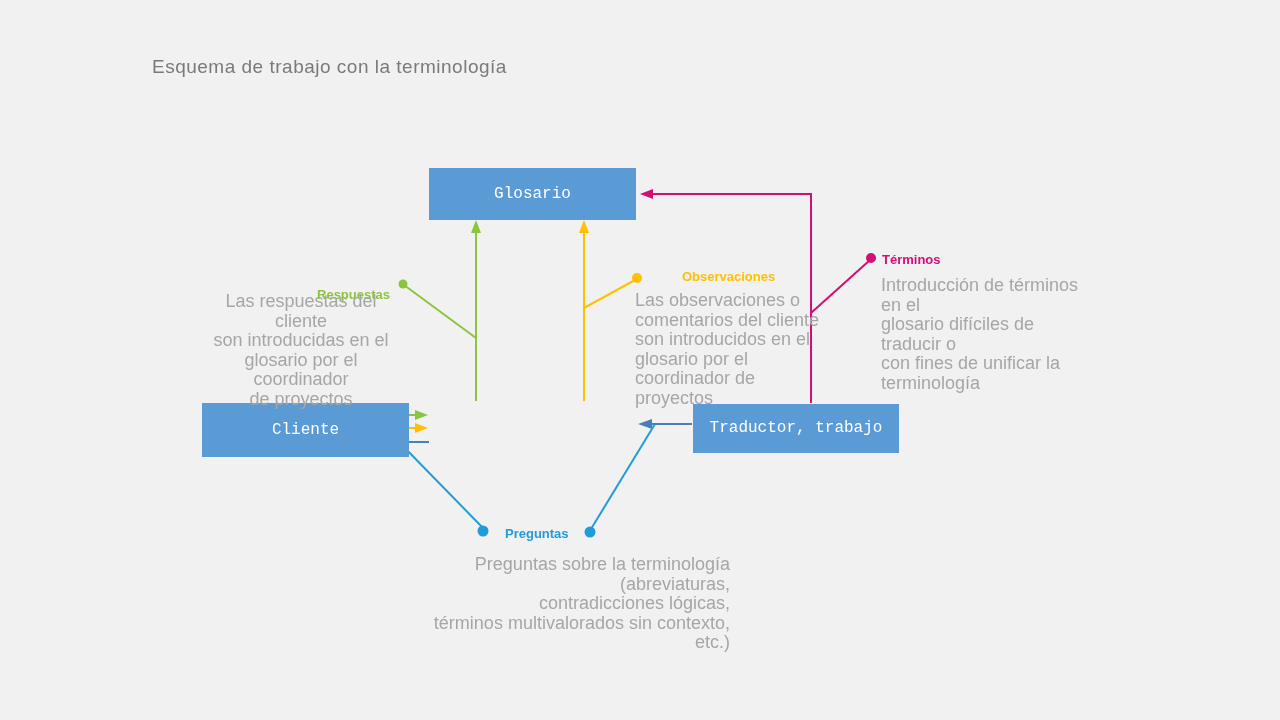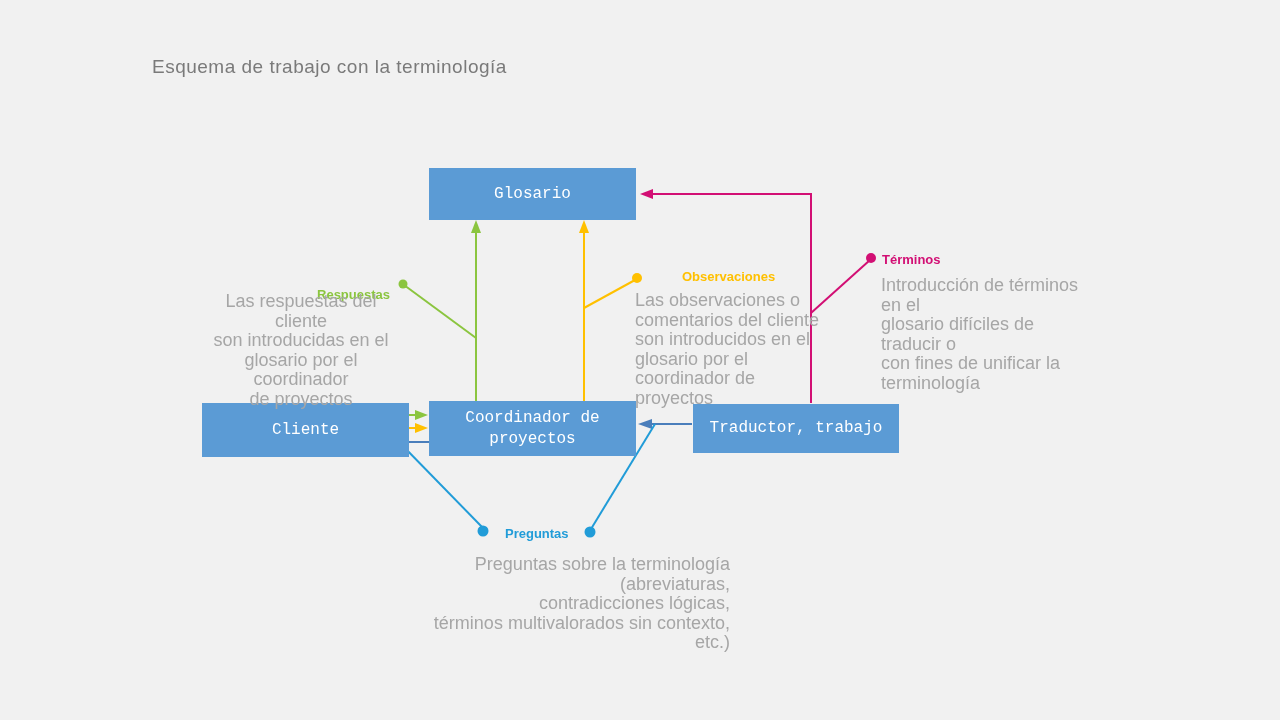--- a/index.html
+++ b/index.html
@@ -120,24 +120,20 @@
       <circle class="fb" cx="590" cy="532" r="5.5"></circle>
     </g>
   </svg>
 
   <div class="box box-glosario">
     <span style="white-space:pre-line">Glosario</span>
   </div>
   <div class="box box-cliente">
     <span style="white-space:pre-line">Cliente</span>
   </div>
-  <div class="box box-coordinador">
-    <span style="white-space:pre-line">Coordinador de
-proyectos</span>
-  </div>
   <div class="box box-traductor">
     <span style="white-space:pre-line">Traductor, trabajo</span>
   </div>
 
   <div class="ann-label c-green lbl-respuestas">Respuestas</div>
   <div class="ann-body body-respuestas">Las respuestas del cliente
 son introducidas en el
 glosario por el coordinador
 de proyectos</div>
 

